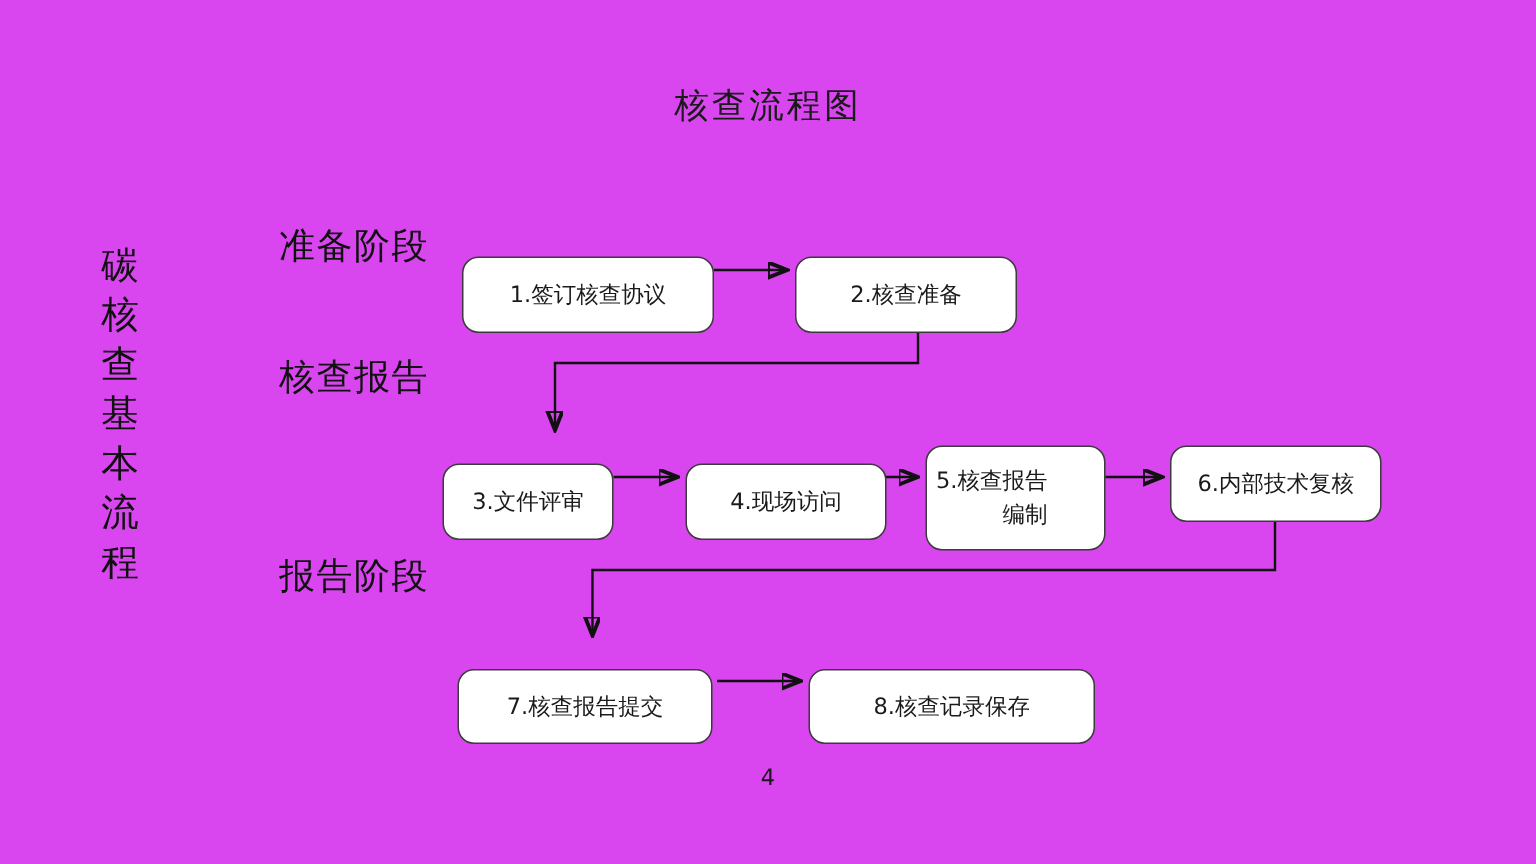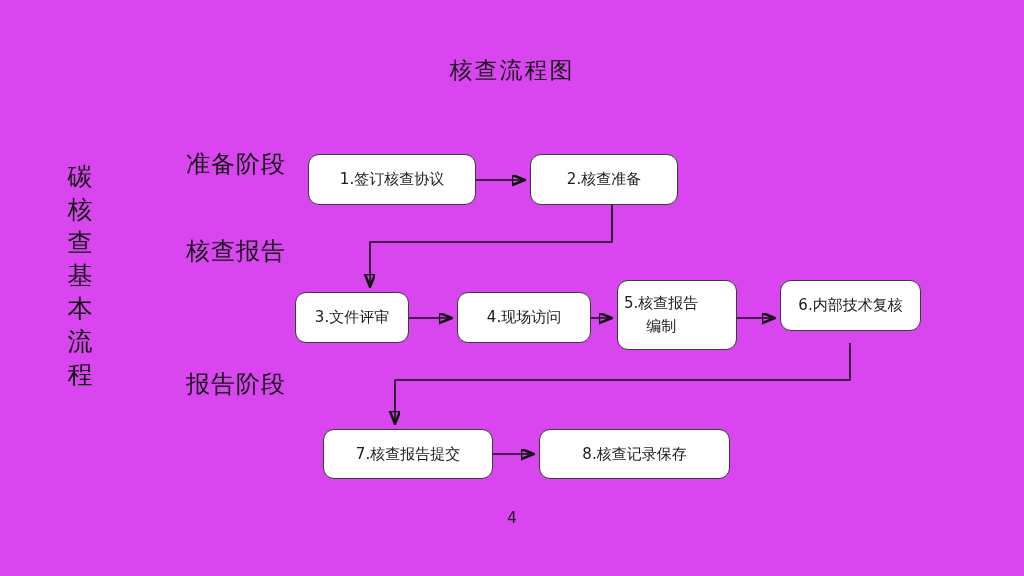--- a/index.html
+++ b/index.html
@@ -70,33 +70,34 @@
     background: #ffffff;
     display: flex;
     align-items: center;
     justify-content: center;
     font-size: 15px;
     line-height: 23px;
     color: #1a1a1a;
     font-family: "DejaVu Sans", "Liberation Sans", sans-serif;
     text-align: center;
     padding: 0 6px;
+    margin-top: 17px;
   }
   .node.left-align {
     justify-content: flex-start;
-    text-align: center;
+    text-align: right;
   }
 
   #node1 { left: 308px; top: 154px; width: 168px; height: 51px; }
   #node2 { left: 530px; top: 154px; width: 148px; height: 51px; }
   #node3 { left: 295px; top: 292px; width: 114px; height: 51px; }
   #node4 { left: 457px; top: 292px; width: 134px; height: 51px; }
   #node5 { left: 617px; top: 280px; width: 120px; height: 70px; }
   #node6 { left: 780px; top: 280px; width: 141px; height: 51px; }
-  #node7 { left: 323px; top: 429px; width: 170px; height: 50px; }
+  #node7 { left: 305px; top: 429px; width: 170px; height: 50px; }
   #node8 { left: 539px; top: 429px; width: 191px; height: 50px; }
 
   
   #connectors {
     position: absolute;
     left: 0;
     top: 0;
     width: 1024px;
     height: 576px;
     pointer-events: none;

